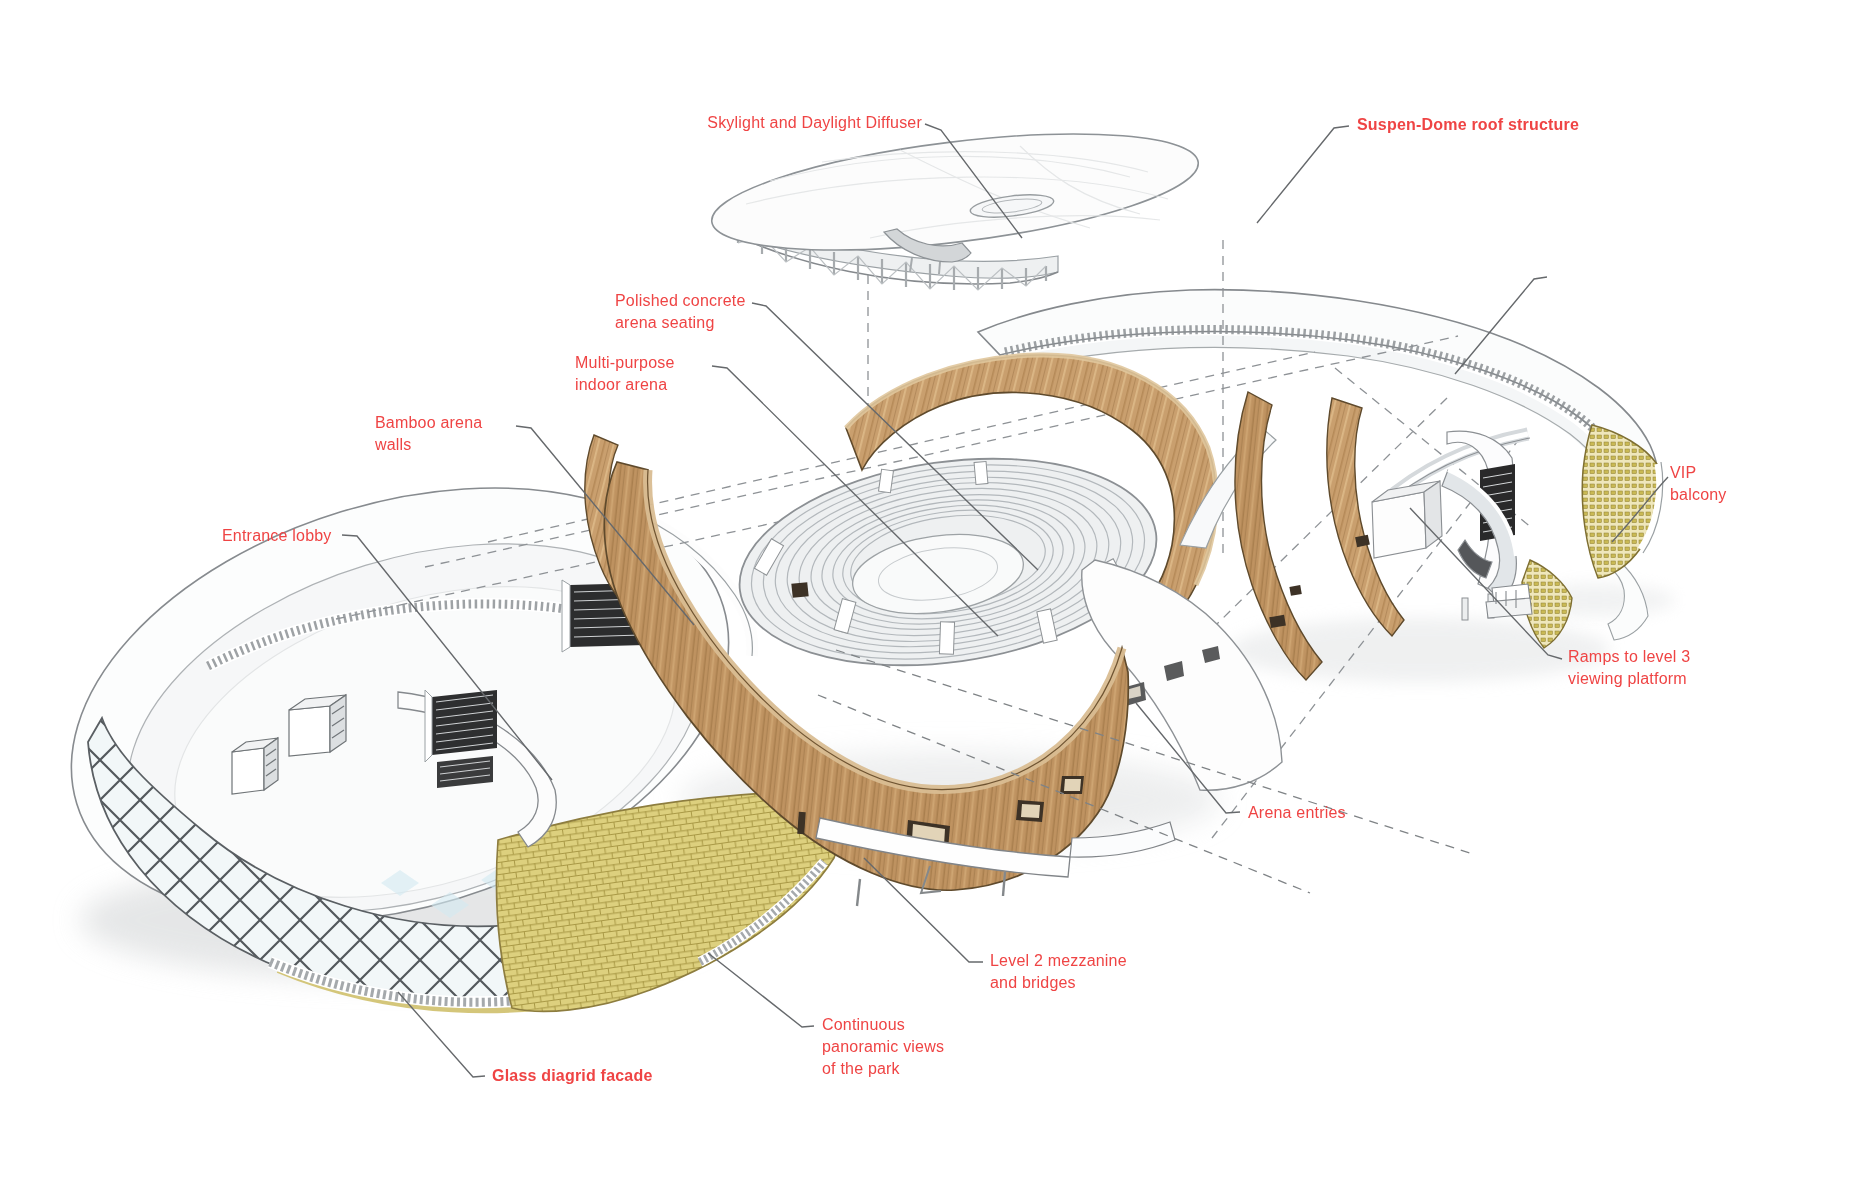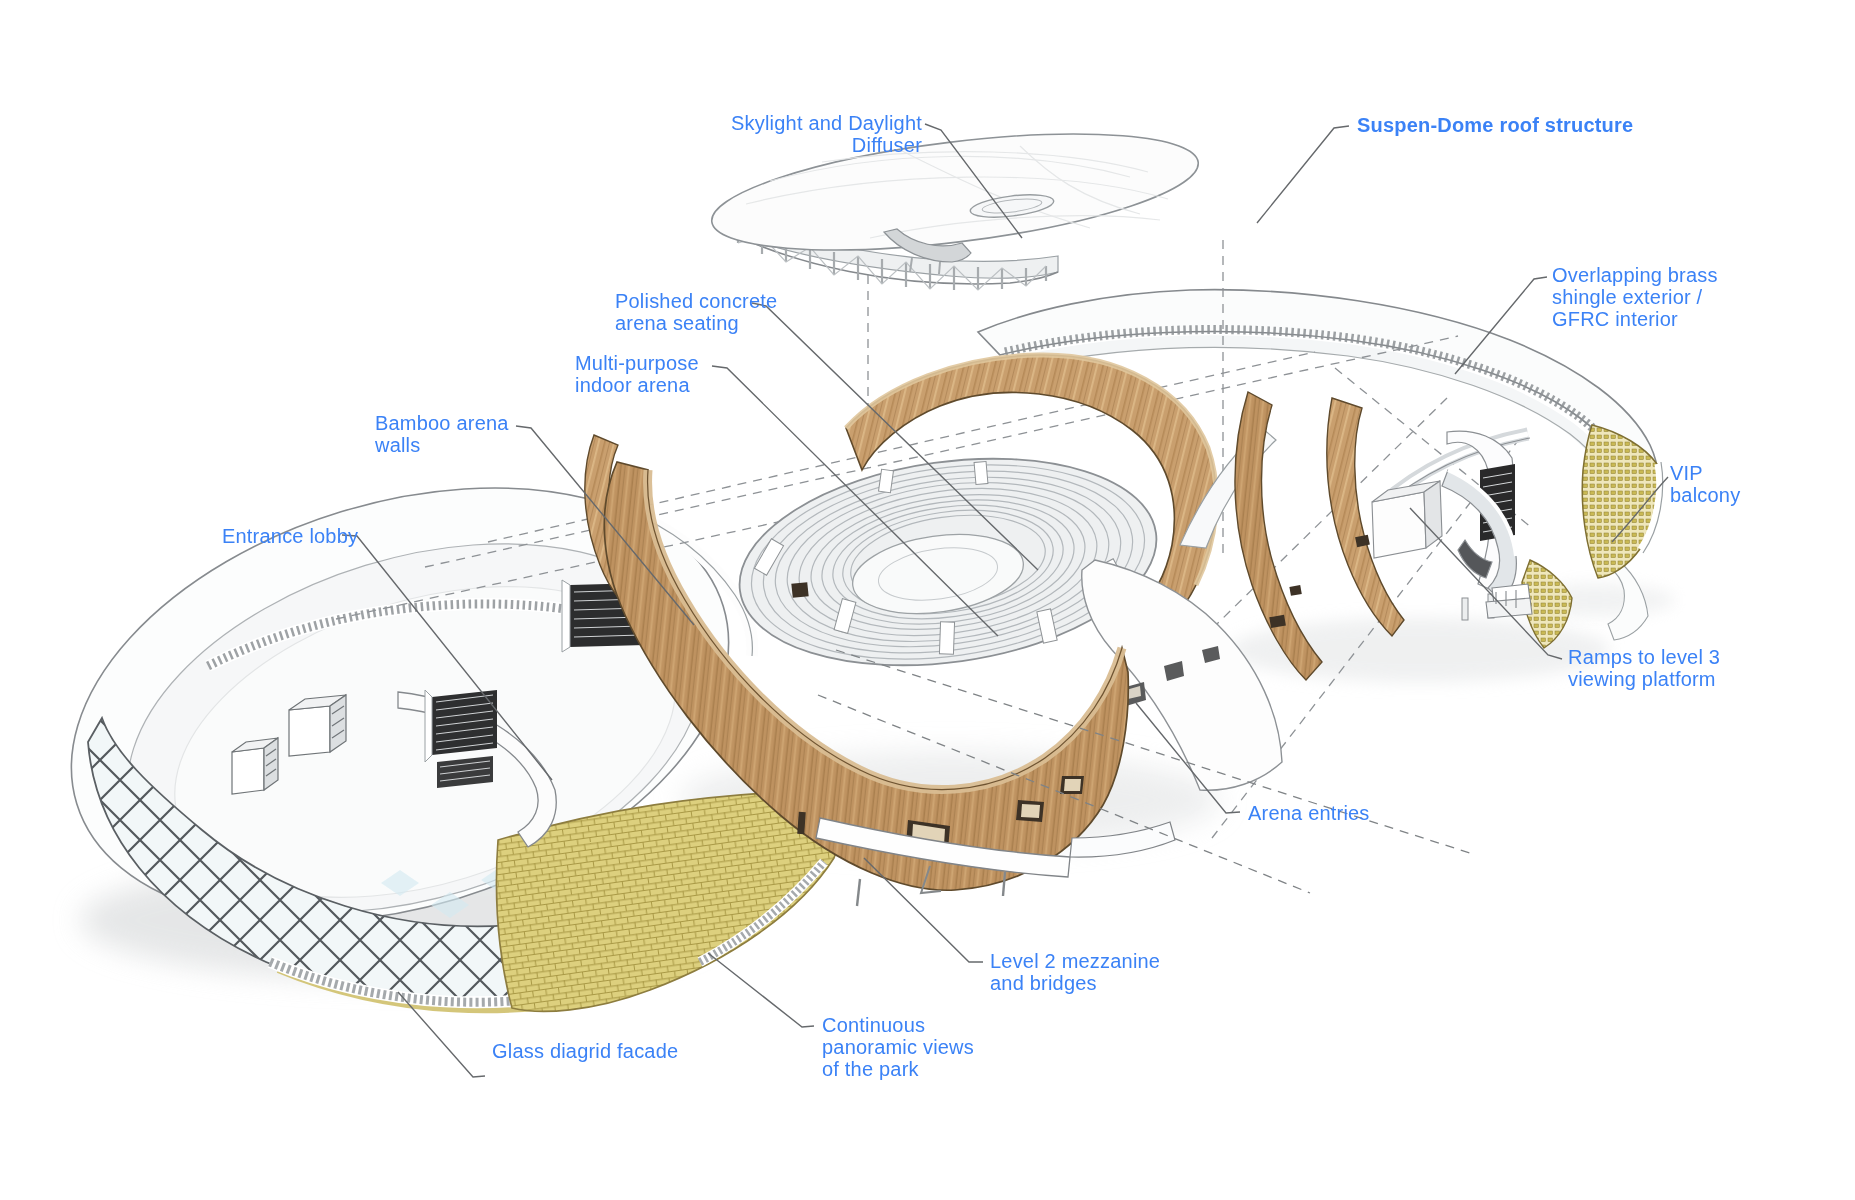--- a/index.html
+++ b/index.html
@@ -1,19 +1,19 @@
 <!DOCTYPE html>
 <html><head>
 <meta charset="utf-8">
 <style>
   html,body{margin:0;padding:0;background:#ffffff;}
   .stage{position:relative;width:1855px;height:1200px;background:#ffffff;overflow:hidden;
          font-family:"Liberation Sans", sans-serif;}
   .stage svg{position:absolute;left:0;top:0;}
-  .label{position:absolute;font-size:20px;line-height:22px;color:#3b82f6;
+  .label{position:absolute;font-size:16px;line-height:22px;color:#ef4444;
          white-space:pre-line;letter-spacing:0.2px;}
   .label.right{text-align:right;}
 </style>
 </head>
 <body>
 
 <div class="stage">
 
 <svg width="1855" height="1200" viewBox="0 0 1855 1200">
   <defs>
@@ -342,35 +342,32 @@
     <path d="M 342,535 L 357,536 L 552,780"></path>
     <path d="M 1240,812 L 1226,813 L 1136,703"></path>
     <path d="M 983,962 L 969,962 L 864,858"></path>
     <path d="M 814,1026 L 802,1027 L 708,953"></path>
     <path d="M 485,1076 L 473,1077 L 398,992"></path>
   </g>
 </svg>
 
 <div class="label right" style="left:670px;top:112px;width:252px;">Skylight and Daylight Diffuser</div>
 <div class="label" style="left:1357px;top:114px;font-weight:bold;">Suspen-Dome roof structure</div>
-<div class="label" style="left:1552px;top:264px;">Overlapping brass
-shingle exterior /
-GFRC interior</div>
 <div class="label" style="left:1670px;top:462px;">VIP
 balcony</div>
 <div class="label" style="left:1568px;top:646px;">Ramps to level 3
 viewing platform</div>
 <div class="label" style="left:575px;top:290px;margin-left:40px;">Polished concrete
 arena seating</div>
 <div class="label" style="left:575px;top:352px;">Multi-purpose
 indoor arena</div>
 <div class="label" style="left:375px;top:412px;">Bamboo arena
 walls</div>
 <div class="label" style="left:222px;top:525px;">Entrance lobby</div>
 <div class="label" style="left:1248px;top:802px;">Arena entries</div>
 <div class="label" style="left:990px;top:950px;">Level 2 mezzanine
 and bridges</div>
 <div class="label" style="left:822px;top:1014px;">Continuous
 panoramic views
 of the park</div>
-<div class="label" style="left:492px;top:1040px;">Glass diagrid facade</div>
+<div class="label" style="left:492px;top:1065px;font-weight:bold;">Glass diagrid facade</div>
 
 </div>
 
 </body></html>

